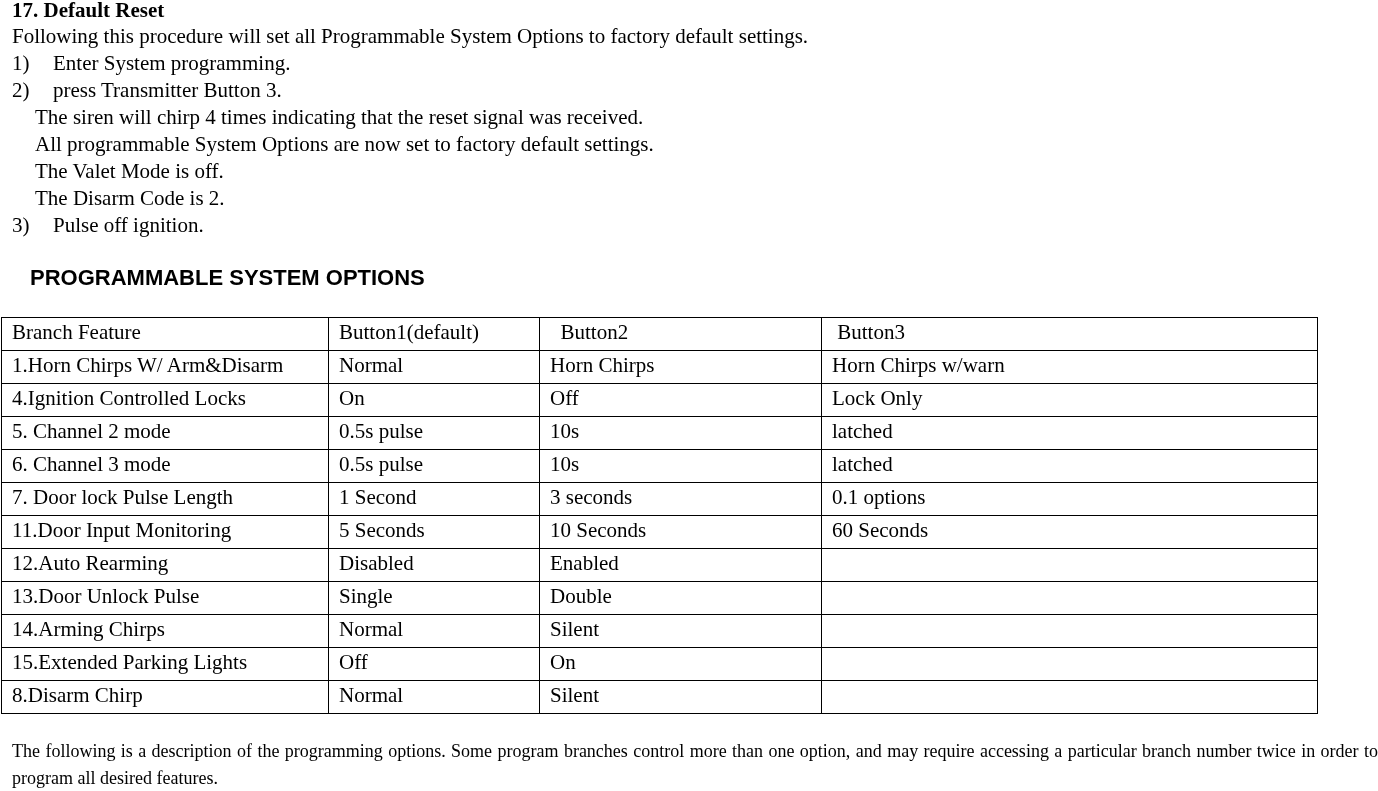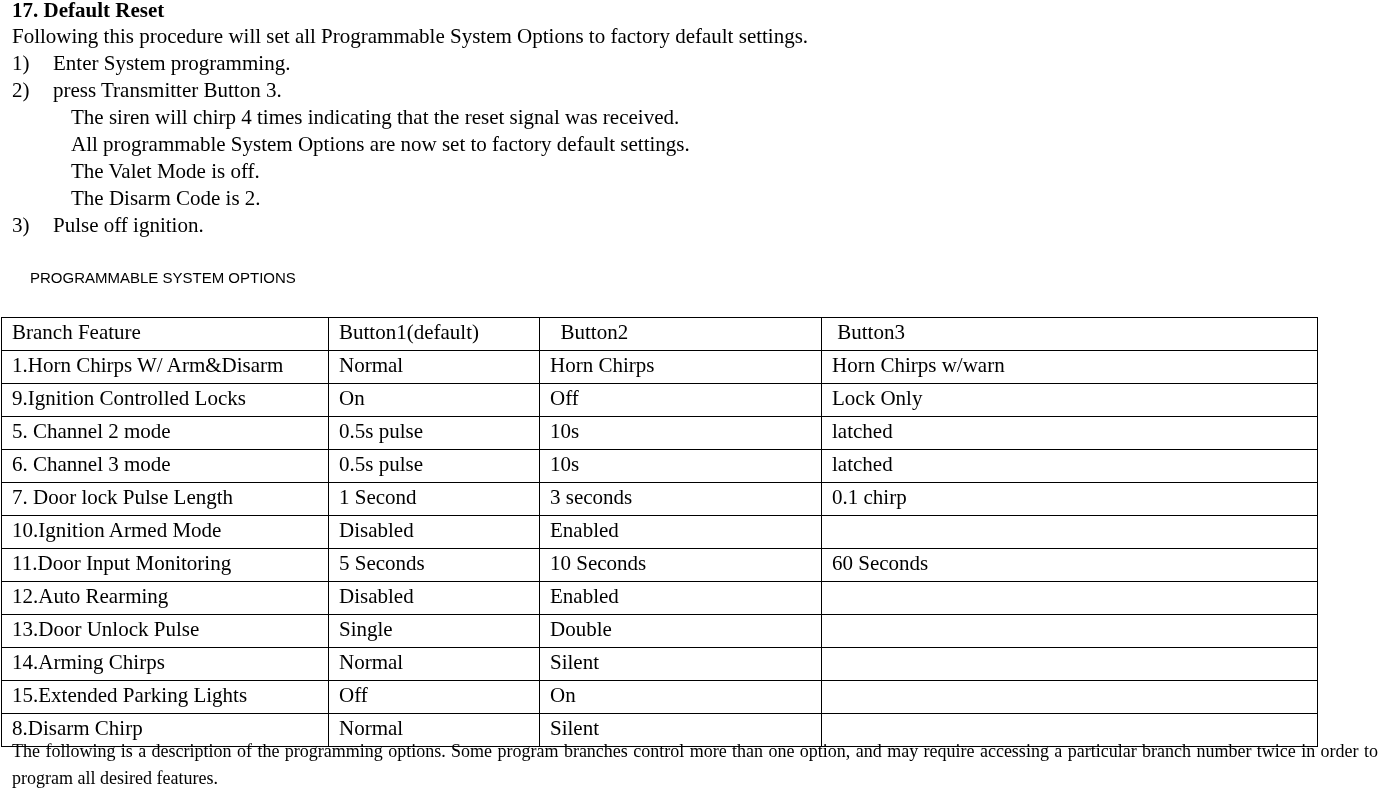--- a/index.html
+++ b/index.html
@@ -3,24 +3,24 @@
   <meta charset="utf-8">
   <style>
     html, body { margin: 0; padding: 0; background: #ffffff; }
     body {
       width: 1378px; height: 791px; position: relative; overflow: hidden;
       font-family: "Liberation Serif", serif; color: #000; font-size: 21px;
     }
     .line { position: absolute; left: 12px; white-space: nowrap; line-height: 24px; }
     .bold { font-weight: bold; }
     .step-num { display: inline-block; width: 41px; }
-    .indent { left: 35px; margin-left: 36px; }
+    .indent { left: 35px; }
     .section-title {
       position: absolute; left: 30px; top: 264px;
-      font-family: "Liberation Sans", sans-serif; font-weight: normal; font-size: 15px;
+      font-family: "Liberation Sans", sans-serif; font-weight: bold; font-size: 22px;
       line-height: 28px; white-space: nowrap;
     }
     table.opts {
       position: absolute; left: 1px; top: 317px;
       border-collapse: collapse; table-layout: fixed; width: 1316px;
     }
     table.opts td {
       border: 1.3px solid #000; height: 27px; padding: 0 0 5px 10px;
       font-size: 21px; line-height: 26px; white-space: nowrap; vertical-align: middle;
     }
@@ -66,48 +66,42 @@
       <td style="white-space:pre">  Button2</td>
       <td style="white-space:pre"> Button3</td>
     </tr>
   <tr>
         <td>1.Horn Chirps W/ Arm&amp;Disarm</td>
         <td>Normal</td>
         <td>Horn Chirps</td>
         <td>Horn Chirps w/warn</td>
       </tr>
       <tr>
-        <td>9.Ignition Controlled Locks</td>
+        <td>4.Ignition Controlled Locks</td>
         <td>On</td>
         <td>Off</td>
         <td>Lock Only</td>
       </tr>
       <tr>
         <td>5. Channel 2 mode</td>
         <td>0.5s pulse</td>
         <td>10s</td>
         <td>latched</td>
       </tr>
       <tr>
         <td>6. Channel 3 mode</td>
         <td>0.5s pulse</td>
         <td>10s</td>
         <td>latched</td>
       </tr>
       <tr>
         <td>7. Door lock Pulse Length</td>
         <td>1 Second</td>
         <td>3 seconds</td>
-        <td>0.1 chirp</td>
-      </tr>
-      <tr>
-        <td>10.Ignition Armed Mode</td>
-        <td>Disabled</td>
-        <td>Enabled</td>
-        <td></td>
+        <td>0.1 options</td>
       </tr>
       <tr>
         <td>11.Door Input Monitoring</td>
         <td>5 Seconds</td>
         <td>10 Seconds</td>
         <td>60 Seconds</td>
       </tr>
       <tr>
         <td>12.Auto Rearming</td>
         <td>Disabled</td>

